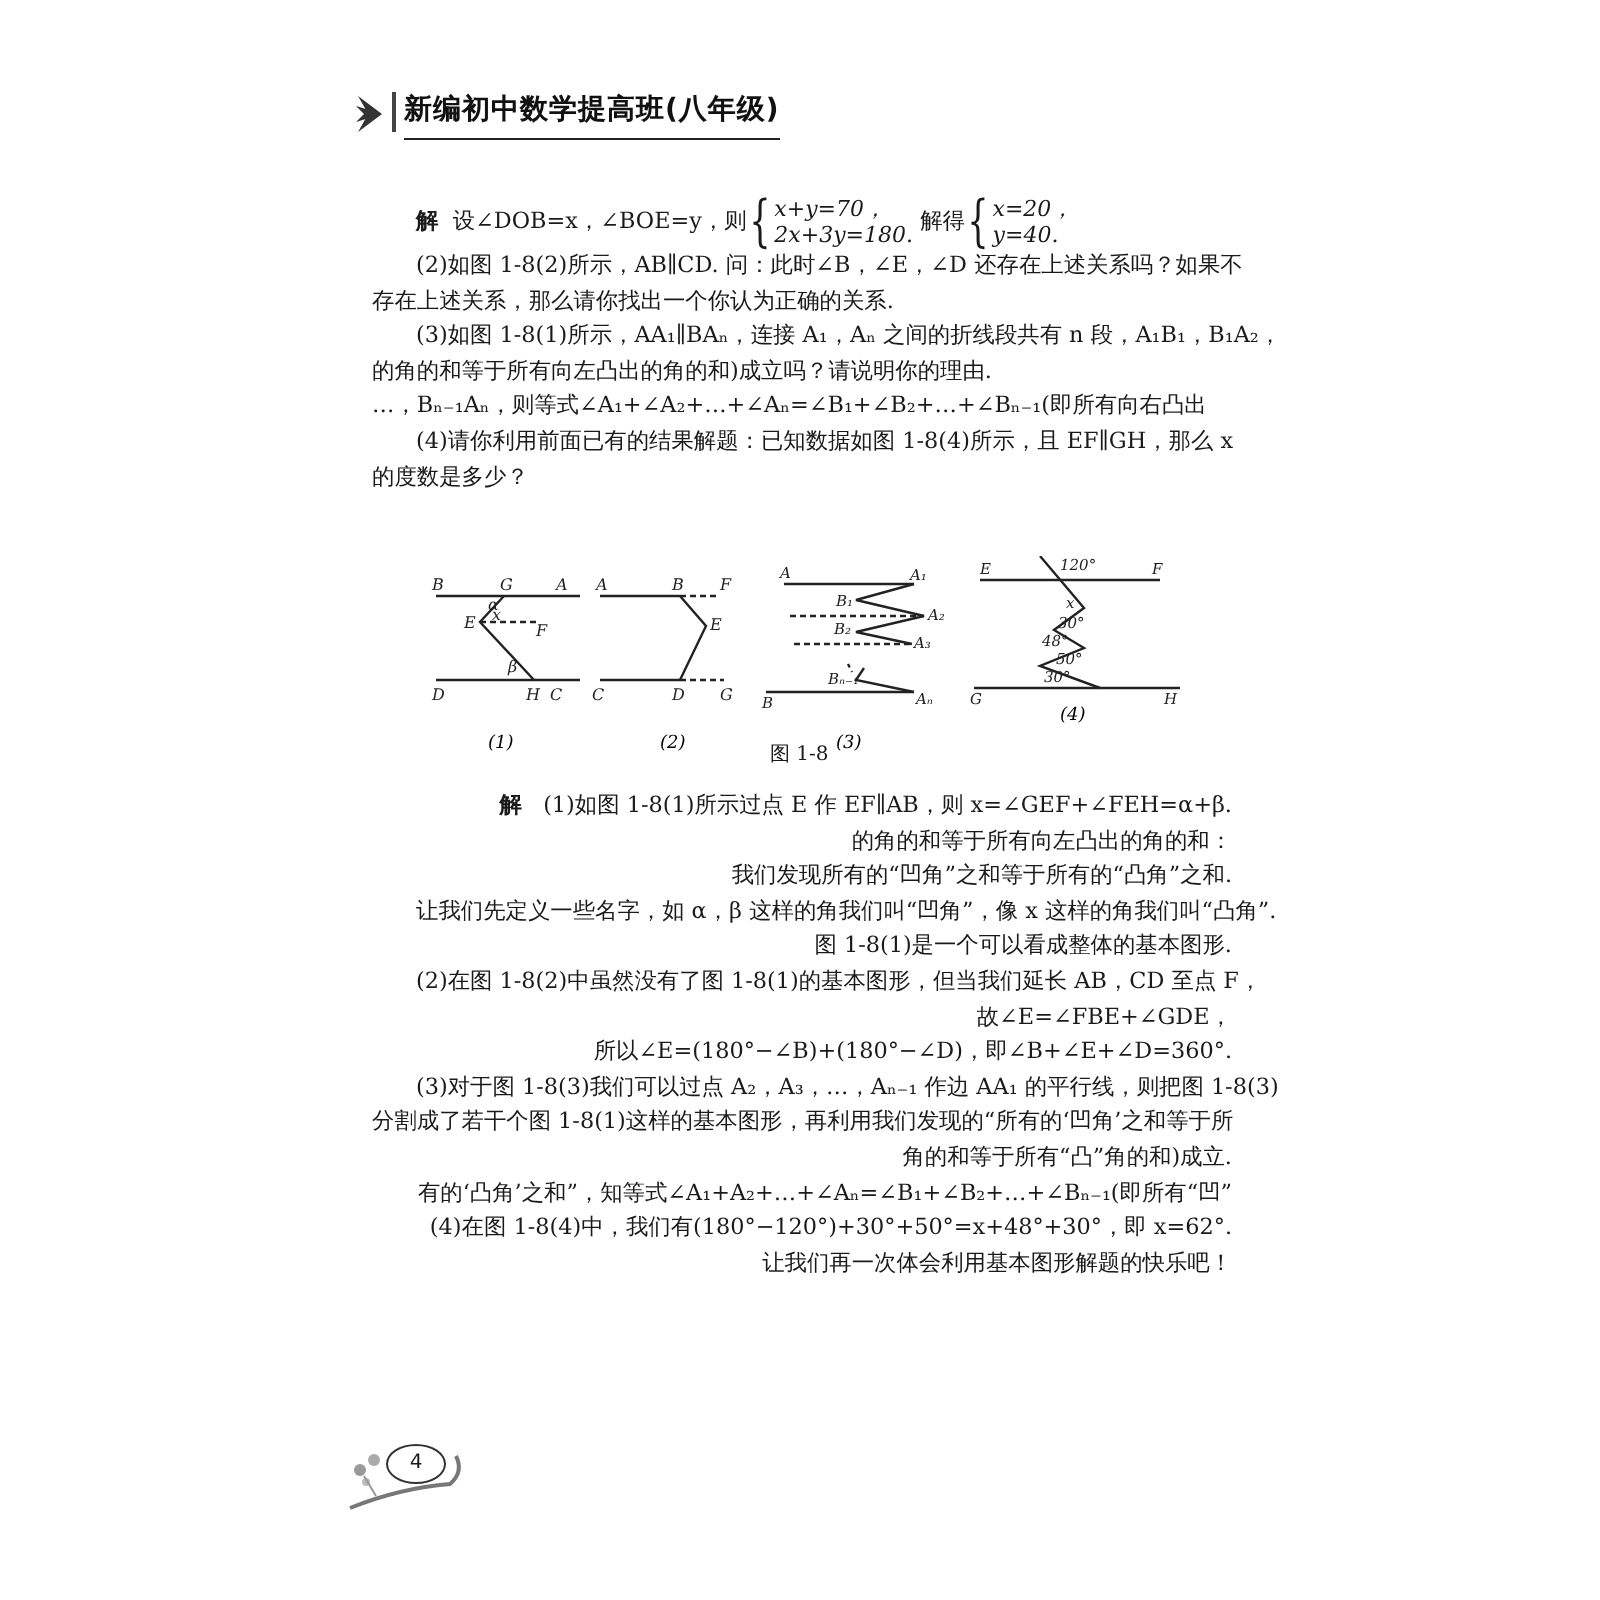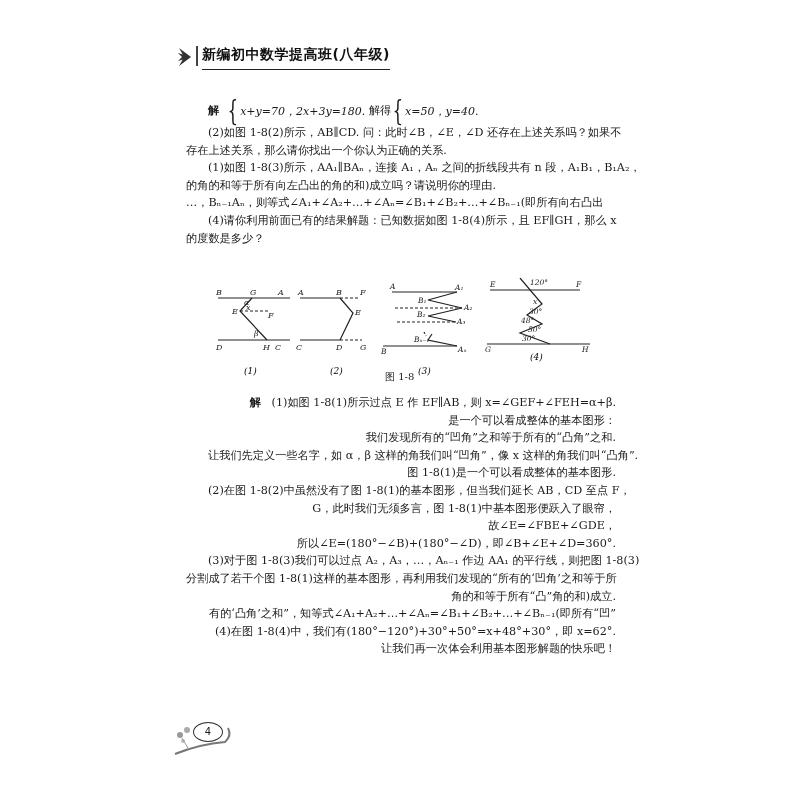--- a/index.html
+++ b/index.html
@@ -9,21 +9,21 @@
   .header-logo { width: 16px; height: 22px; margin-right: 3px; }
   .header-bar { width: 2px; height: 20px; background: #444; margin-right: 4px; }
   .header-title { font-family: "DejaVu Sans", "Liberation Sans", sans-serif; font-size: 14px; font-weight: bold;
                   color: #111; border-bottom: 1.5px solid #222; padding-bottom: 1px; letter-spacing: 0.5px; }
   .text { position: absolute; left: 186px; width: 430px; font-size: 11.2px; line-height: 17.6px; }
   .line { white-space: nowrap; }
   .indent { padding-left: 22px; }
   .bold { font-weight: bold; }
   .sys { display: inline-flex; align-items: center; vertical-align: middle; }
   .brace { font-size: 28px; line-height: 28px; transform: scaleX(0.6); margin: 0 -2px; font-weight: 200; }
-  .sys-lines { display: inline-flex; flex-direction: row; font-style: italic; font-size: 11px; line-height: 13px; }
+  .sys-lines { display: inline-flex; flex-direction: column; font-style: italic; font-size: 11px; line-height: 13px; }
   .figs { position: absolute; left: 200px; top: 272px; width: 420px; height: 110px; }
   .fig-title { position: absolute; left: 385px; top: 370px; font-size: 10px; }
   .page-num-wrap { position: absolute; left: 170px; top: 718px; width: 75px; height: 40px; }
   .page-num { position: absolute; left: 23px; top: 4px; width: 28px; height: 18px; border: 1.5px solid #333;
               border-radius: 50%; text-align: center; font-family: "DejaVu Sans", sans-serif; font-size: 10px; line-height: 18px; }
   svg text { font-family: "DejaVu Serif", serif; font-style: italic; }
 </style>
 </head>
 <body>
 
@@ -31,39 +31,40 @@
   <svg class="header-logo" viewBox="0 0 16 22">
     <path d="M14 11 L2 2 L6 9 Z M14 11 L1 7 L5 11 Z M14 11 L1 15 L5 11 Z M14 11 L2 20 L6 13 Z" fill="#333"></path>
   </svg>
   <div class="header-bar"></div>
   <span class="header-title">新编初中数学提高班(八年级)</span>
 </div>
 
 <div class="text" style="top:98px;">
   <div class="line indent" style="height:26px; display:flex; align-items:center;">
     <span class="bold">解</span>&nbsp;&nbsp;
+    <span>设∠DOB=x，∠BOE=y，则</span>
     <span class="sys">
       <span class="brace">{</span>
       <span class="sys-lines">
         <span>x+y=70，</span>
         <span>2x+3y=180.</span>
       </span>
     </span>&nbsp;
     <span>解得</span>
     <span class="sys">
       <span class="brace">{</span>
       <span class="sys-lines">
-        <span>x=50，</span>
+        <span>x=20，</span>
         <span>y=40.</span>
       </span>
     </span>
   </div>
   <div class="line indent">(2)如图 1-8(2)所示，AB∥CD. 问：此时∠B，∠E，∠D 还存在上述关系吗？如果不</div>
   <div class="line">存在上述关系，那么请你找出一个你认为正确的关系.</div>
-  <div class="line indent">(1)如图 1-8(3)所示，AA₁∥BAₙ，连接 A₁，Aₙ 之间的折线段共有 n 段，A₁B₁，B₁A₂，</div>
+  <div class="line indent">(3)如图 1-8(1)所示，AA₁∥BAₙ，连接 A₁，Aₙ 之间的折线段共有 n 段，A₁B₁，B₁A₂，</div>
   <div class="line">的角的和等于所有向左凸出的角的和)成立吗？请说明你的理由.</div>
   <div class="line">…，Bₙ₋₁Aₙ，则等式∠A₁+∠A₂+…+∠Aₙ=∠B₁+∠B₂+…+∠Bₙ₋₁(即所有向右凸出</div>
   <div class="line indent">(4)请你利用前面已有的结果解题：已知数据如图 1-8(4)所示，且 EF∥GH，那么 x</div>
   <div class="line">的度数是多少？</div>
 </div>
 
 <svg class="figs" viewBox="0 0 420 110" style="left:200px; top:278px;">
 
   <g stroke="#222" fill="none" stroke-width="1.2">
     <line x1="18" y1="20" x2="90" y2="20"></line>
@@ -145,26 +146,25 @@
   </g>
   <text x="330" y="82" font-size="9" font-style="normal">(4)</text>
 </svg>
 <div class="fig-title">图 1-8</div>
 
 <div class="text" style="top:394px;text-align:right;">
   <div class="line indent">
     <span class="bold">解</span>&nbsp;&nbsp;
     <span>(1)如图 1-8(1)所示过点 E 作 EF∥AB，则 x=∠GEF+∠FEH=α+β.</span>
   </div>
-  <div class="line indent">是一个可以看成整体的基本图形：</div>
+  <div class="line indent">的角的和等于所有向左凸出的角的和：</div>
   <div class="line indent">我们发现所有的“凹角”之和等于所有的“凸角”之和.</div>
   <div class="line indent">让我们先定义一些名字，如 α，β 这样的角我们叫“凹角”，像 x 这样的角我们叫“凸角”.</div>
   <div class="line indent">图 1-8(1)是一个可以看成整体的基本图形.</div>
   <div class="line indent">(2)在图 1-8(2)中虽然没有了图 1-8(1)的基本图形，但当我们延长 AB，CD 至点 F，</div>
-  <div class="line">G，此时我们无须多言，图 1-8(1)中基本图形便跃入了眼帘，</div>
   <div class="line indent">故∠E=∠FBE+∠GDE，</div>
   <div class="line indent">所以∠E=(180°−∠B)+(180°−∠D)，即∠B+∠E+∠D=360°.</div>
   <div class="line indent">(3)对于图 1-8(3)我们可以过点 A₂，A₃，…，Aₙ₋₁ 作边 AA₁ 的平行线，则把图 1-8(3)</div>
   <div class="line">分割成了若干个图 1-8(1)这样的基本图形，再利用我们发现的“所有的‘凹角’之和等于所</div>
   <div class="line">角的和等于所有“凸”角的和)成立.</div>
   <div class="line">有的‘凸角’之和”，知等式∠A₁+A₂+…+∠Aₙ=∠B₁+∠B₂+…+∠Bₙ₋₁(即所有“凹”</div>
   <div class="line indent">(4)在图 1-8(4)中，我们有(180°−120°)+30°+50°=x+48°+30°，即 x=62°.</div>
   <div class="line indent">让我们再一次体会利用基本图形解题的快乐吧！</div>
 </div>
 

